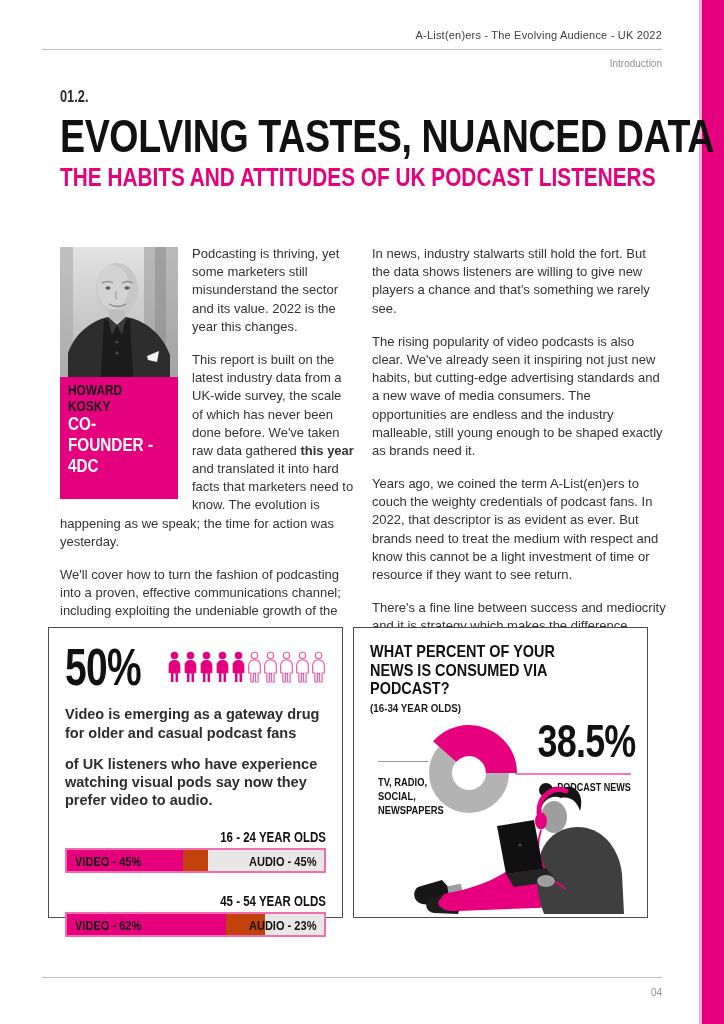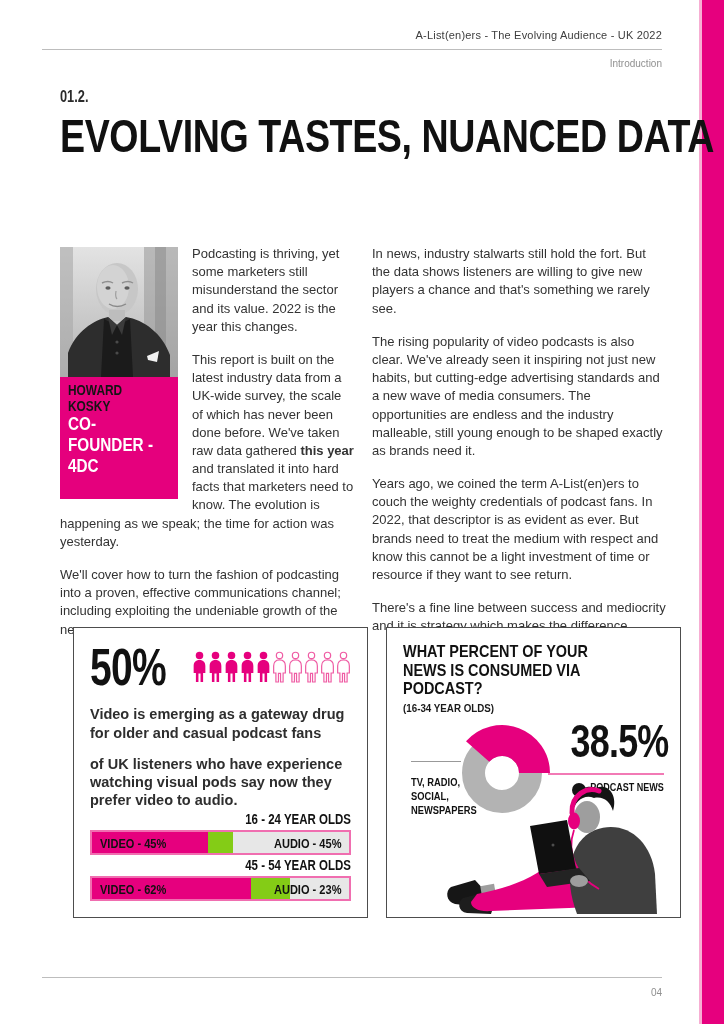--- a/index.html
+++ b/index.html
@@ -39,32 +39,32 @@
   .col { width:294px; font-size:13px; line-height:1.4; color:#333; }
   .col p { margin-bottom:15px; }
 
   .photo-wrap { float:left; width:118px; margin:2px 14px 4px 0; }
   .photo { display:block; width:118px; height:130px; }
   .caption { background:#e5007d; padding:5px 8px 23px; }
   .caption-name { font-size:14px; font-weight:800; color:#141414; line-height:1.15; }
   .caption-role { font-size:18px; font-weight:700; color:#ffffff; line-height:1.15; }
 
   
-  .boxes { position:absolute; left:73px; top:627px; width:608px; display:flex; gap:18px; }
+  .boxes { position:absolute; left:48px; top:627px; width:608px; display:flex; gap:10px; }
   .box { width:295px; height:291px; border:1px solid #4d4d4d; background:#fff; position:relative; padding:15px 16px; }
 
   
   .stat-row { display:flex; align-items:flex-start; }
   .big-stat { font-size:52px; font-weight:800; color:#111; line-height:.95; letter-spacing:-1px; transform:scaleX(.75); transform-origin:0 0; white-space:nowrap; }
   .people { margin-left:auto; display:flex; gap:1px; padding-top:8px; }
   .people svg { display:block; }
   .stat-text { font-size:14.5px; font-weight:700; color:#2e2e2e; line-height:1.25; margin-top:13px; }
-  .bar-group { margin-top:2px; }
+  .bar-group { margin-top:20px; }
   .bar-cat { text-align:right; font-size:14px; font-weight:800; color:#111; }
-  .bar { position:relative; height:25px; border:2px solid #f06eb0; background:#84cc16; margin-top:3px; }
+  .bar { position:relative; height:25px; border:2px solid #f06eb0; background:#c2410c; margin-top:3px; }
   .bar-video { position:absolute; left:0; top:0; bottom:0; background:#e6007e; }
   .bar-audio { position:absolute; right:0; top:0; bottom:0; background:#e7e7e7; }
   .bar-lab { position:absolute; top:50%; font-size:13px; font-weight:800; color:#111; white-space:nowrap; }
   .bar-lab.l { left:8px; transform:translateY(-50%) scaleX(.85); transform-origin:0 50%; }
   .bar-lab.r { right:8px; transform:translateY(-50%) scaleX(.85); transform-origin:100% 50%; }
 
   
   .box-title { font-size:17px; font-weight:800; color:#111; line-height:1.1; width:250px; }
   .box-subtitle { font-size:11.5px; font-weight:700; color:#1a1a1a; margin-top:3px; }
   .donut-area { position:relative; height:128px; margin-top:4px; }
@@ -83,20 +83,21 @@
 
 <div class="header">
   <div class="header-title">A-List(en)ers - The Evolving Audience - UK 2022</div>
   <hr class="header-rule">
   <div class="breadcrumb">Introduction</div>
 </div>
 
 <div class="title-block">
   <div class="kicker"><span class="cx">01.2.</span></div>
   <h1 class="main-title"><span class="cx">EVOLVING TASTES, NUANCED DATA</span></h1>
+  <div class="sub-title"><span class="cx">THE HABITS AND ATTITUDES OF UK PODCAST LISTENERS</span></div>
 </div>
 
 <div class="cols">
   <div class="col">
     <div class="photo-wrap">
 
       <svg class="photo" viewBox="0 0 118 130" xmlns="http://www.w3.org/2000/svg">
         <defs>
           <linearGradient id="pbg" x1="0" y1="0" x2="0" y2="1">
             <stop offset="0" stop-color="#e3e3e3"></stop>

